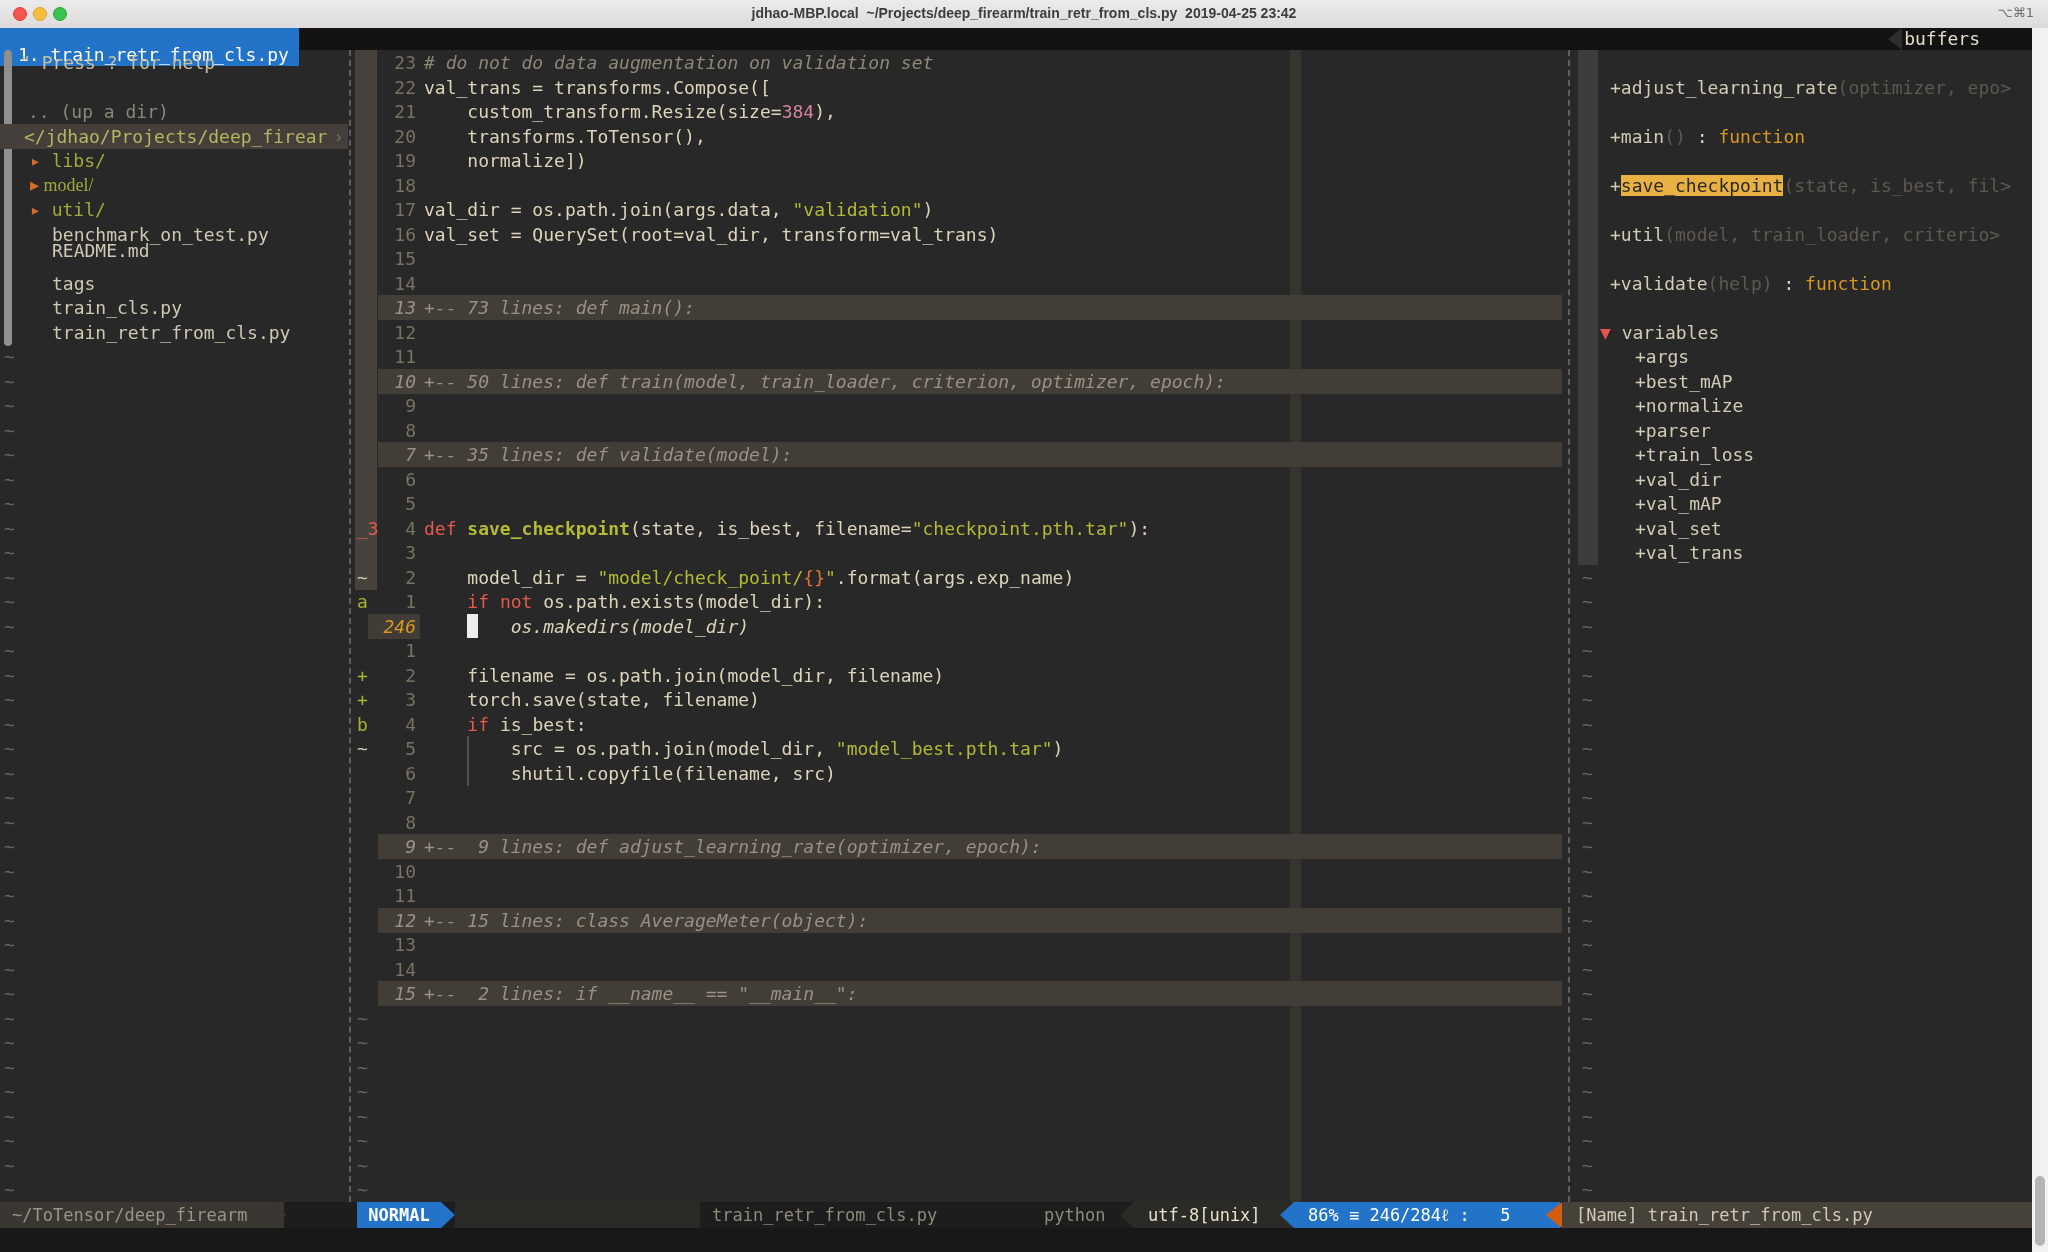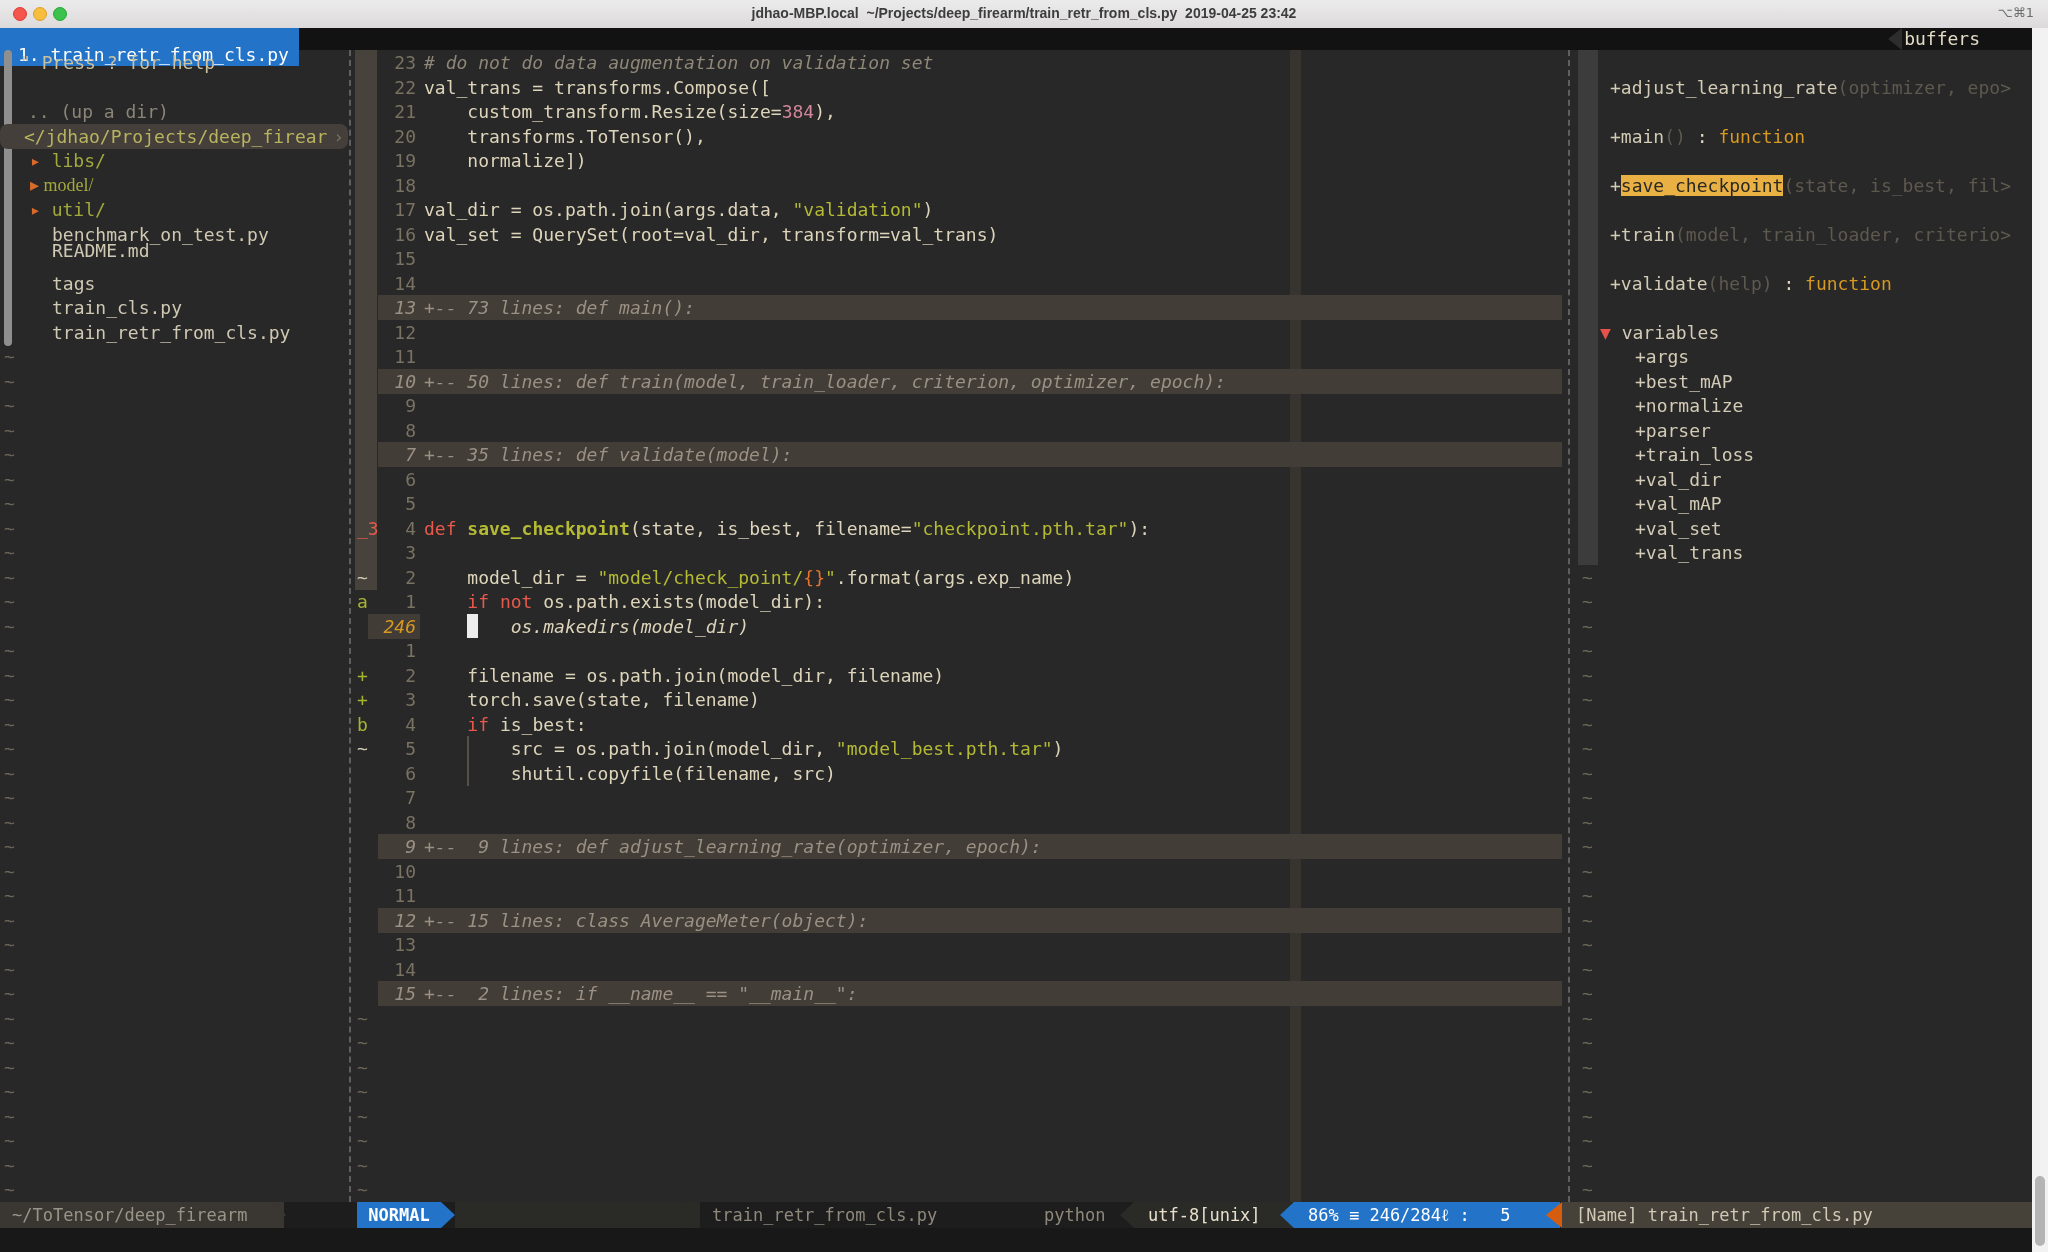--- a/index.html
+++ b/index.html
@@ -49,21 +49,21 @@
   .cursor-block{position:absolute;width:11px;height:24px;top:0px;background:#ededed;}
   .indent-guide{position:absolute;left:114px;top:0;width:2px;height:25px;background:#55504a;}
   .tilde{color:#6b6557;}
   
   .tk-p{color:#ddd4ba}.tk-c{color:#8f8778;font-style:italic}.tk-k{color:#e8594c}
   .tk-f{color:#b4ba34;font-weight:bold}.tk-s{color:#b4ba34}.tk-m{color:#d3869b}.tk-o{color:#e5722e}
   .sg-red{color:#e8594c}.sg-green{color:#a8b332}.sg-pale{color:#cfc8b2}
   
   .tree-help{color:#c9c1a0;}
   .tree-dim{color:#8a8578;}
-  .tree-root-row{background:#443f3a;border-radius:8px;}
+  .tree-root-row{background:#443f3a;}
   .tree-root{color:#b8b35e;}
   .tree-more{position:absolute;right:4px;color:#75705f;}
   .dir-arrow{color:#d96a2b;}
   .dir-name{color:#a2a93c;}
   .file-name{color:#cfc8b2;}
   
   .tag-name{color:#d3cbb5;}
   .tag-sig{color:#5e594f;}
   .tag-type{color:#d79921;}
   .tag-colon{color:#ddd4ba;}
@@ -204,21 +204,21 @@
       <div class="row" style="top: 1078px;"><span class="tilde" style="padding-left: 4px;">~</span></div>
       <div class="row" style="top: 1102.5px;"><span class="tilde" style="padding-left: 4px;">~</span></div>
       <div class="row" style="top: 1127px;"><span class="tilde" style="padding-left: 4px;">~</span></div>
     </div>
   <div class="vsep" id="sep2"></div>
   <div class="pane" id="tagbar-pane">
     <div class="scrollband" id="tagbar-scrollband"></div>
   <div class="row" style="top: 24.5px;"><span class="tag-name" style="padding-left: 34px;">+adjust_learning_rate</span><span class="tag-sig">(optimizer, epo&gt;</span></div>
       <div class="row" style="top: 73.5px;"><span class="tag-name" style="padding-left: 34px;">+main</span><span class="tag-sig">()</span><span class="tag-colon"> : </span><span class="tag-type">function</span></div>
       <div class="row" style="top: 122.5px;"><span class="tag-name" style="padding-left: 34px;">+</span><span class="tag-name tag-hl">save_checkpoint</span><span class="tag-sig">(state, is_best, fil&gt;</span></div>
-      <div class="row" style="top: 171.5px;"><span class="tag-name" style="padding-left: 34px;">+train</span><span class="tag-sig">(model, train_loader, criterio&gt;</span></div>
+      <div class="row" style="top: 171.5px;"><span class="tag-name" style="padding-left: 34px;">+util</span><span class="tag-sig">(model, train_loader, criterio&gt;</span></div>
       <div class="row" style="top: 220.5px;"><span class="tag-name" style="padding-left: 34px;">+validate</span><span class="tag-sig">(help)</span><span class="tag-colon"> : </span><span class="tag-type">function</span></div>
       <div class="row" style="top: 269.5px;"><span class="section-arrow" style="padding-left: 24px;">▼</span><span class="tag-name"> variables</span></div>
       <div class="row" style="top: 294px;"><span class="tag-name" style="padding-left: 59px;">+args</span></div>
       <div class="row" style="top: 318.5px;"><span class="tag-name" style="padding-left: 59px;">+best_mAP</span></div>
       <div class="row" style="top: 343px;"><span class="tag-name" style="padding-left: 59px;">+normalize</span></div>
       <div class="row" style="top: 367.5px;"><span class="tag-name" style="padding-left: 59px;">+parser</span></div>
       <div class="row" style="top: 392px;"><span class="tag-name" style="padding-left: 59px;">+train_loss</span></div>
       <div class="row" style="top: 416.5px;"><span class="tag-name" style="padding-left: 59px;">+val_dir</span></div>
       <div class="row" style="top: 441px;"><span class="tag-name" style="padding-left: 59px;">+val_mAP</span></div>
       <div class="row" style="top: 465.5px;"><span class="tag-name" style="padding-left: 59px;">+val_set</span></div>

